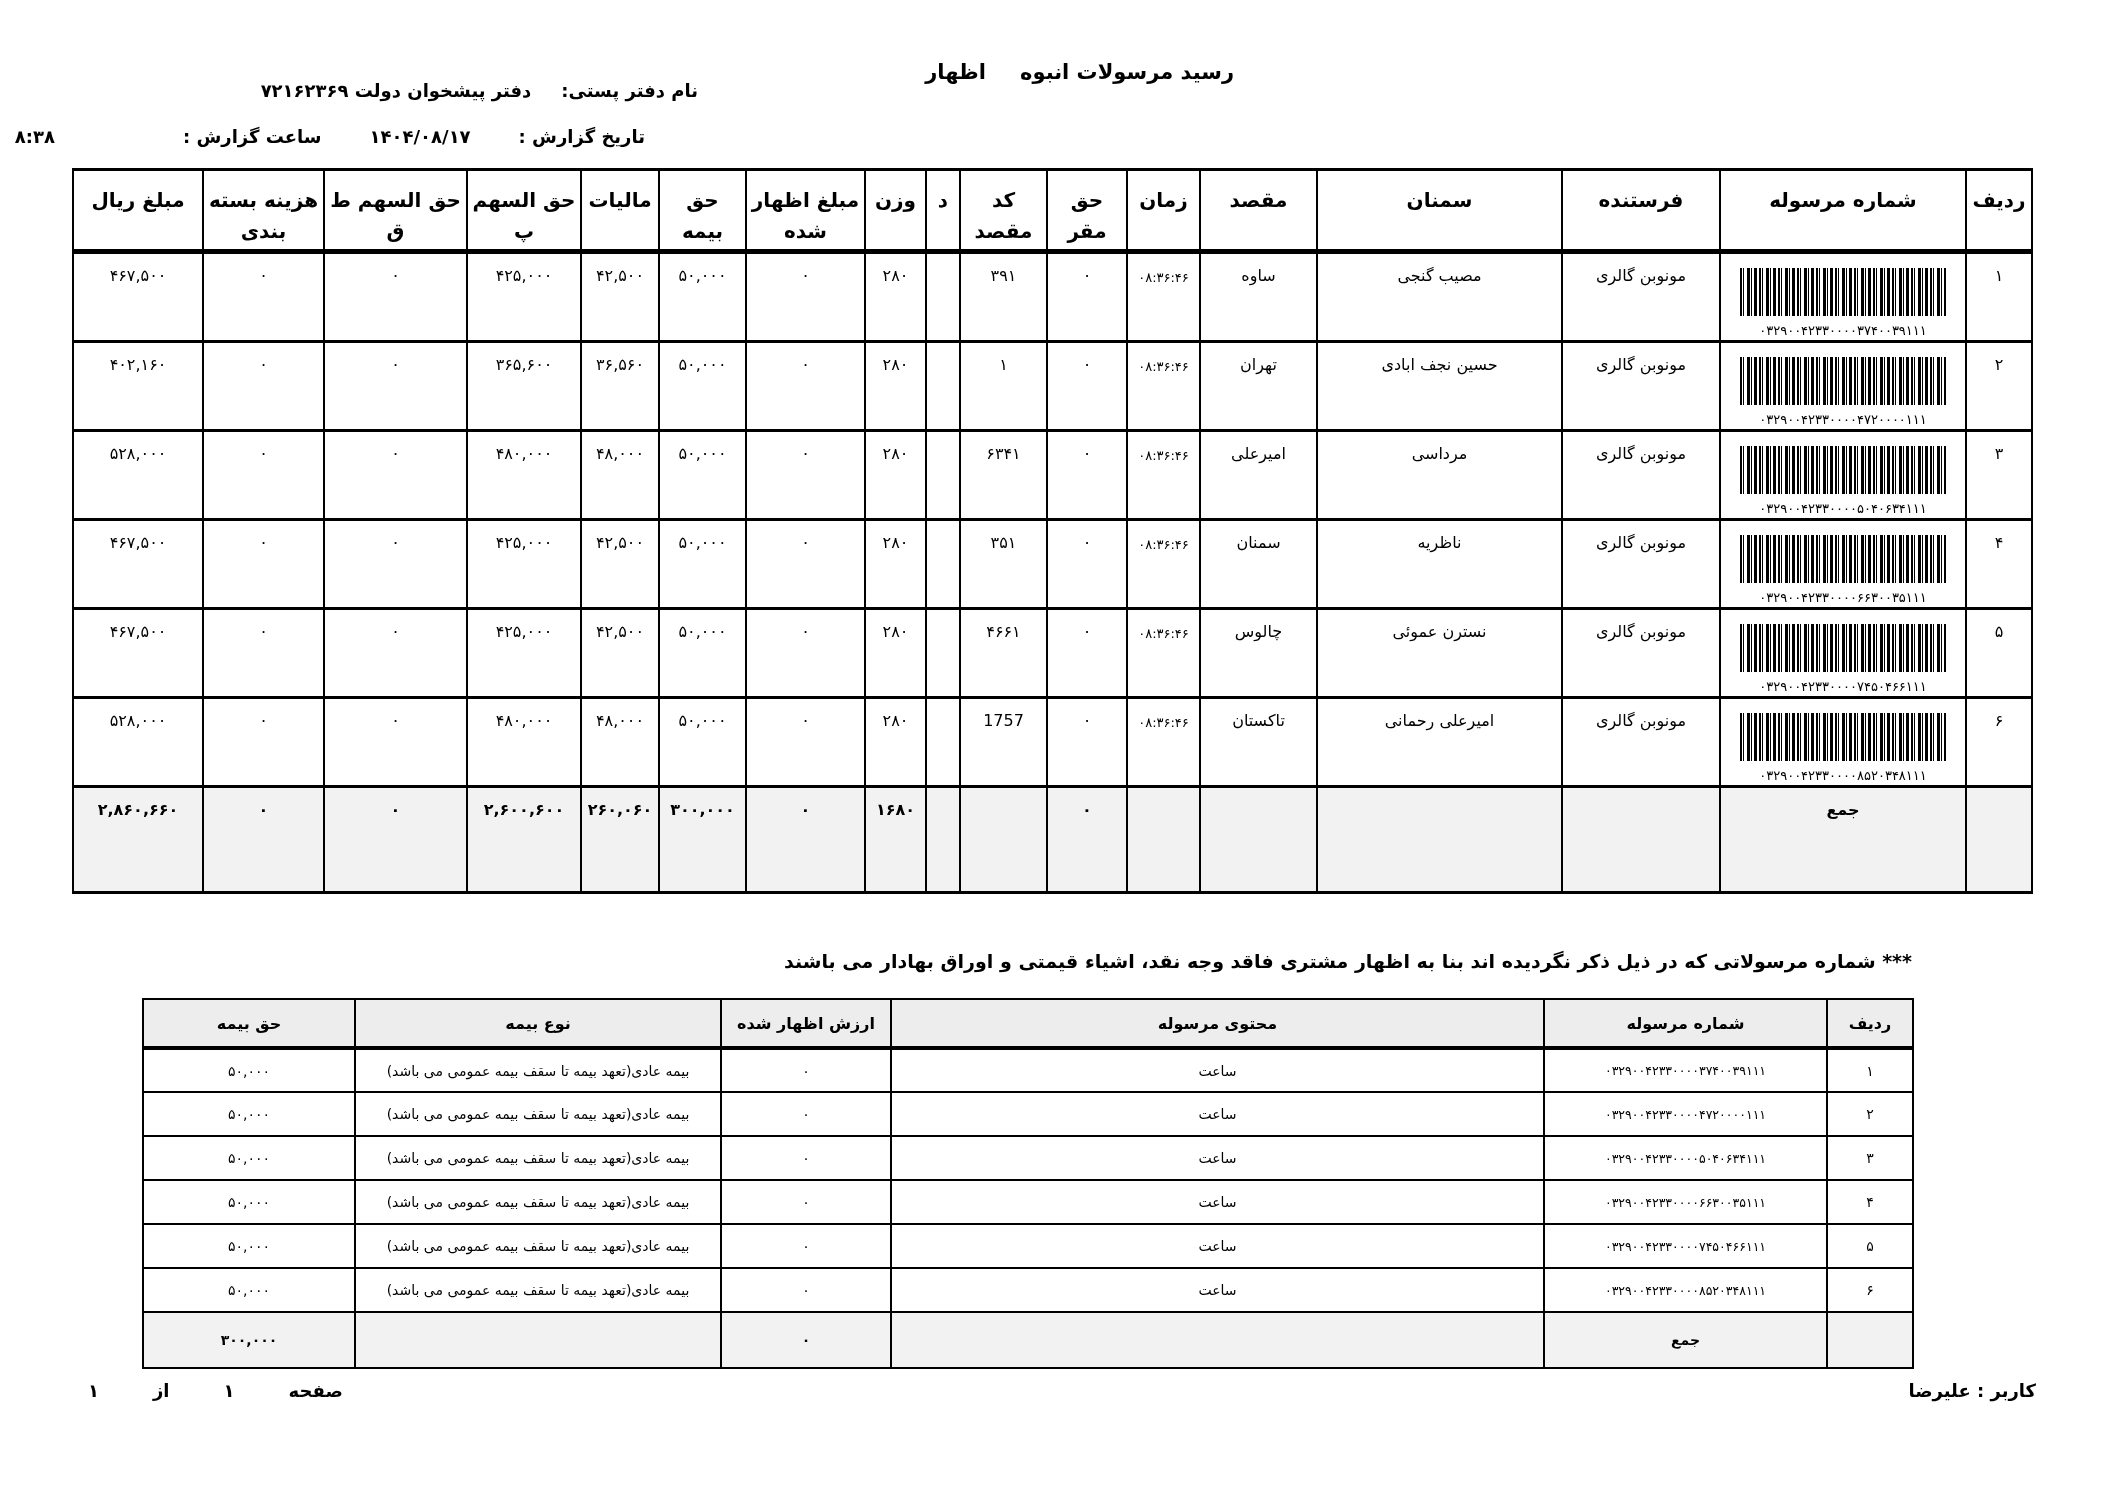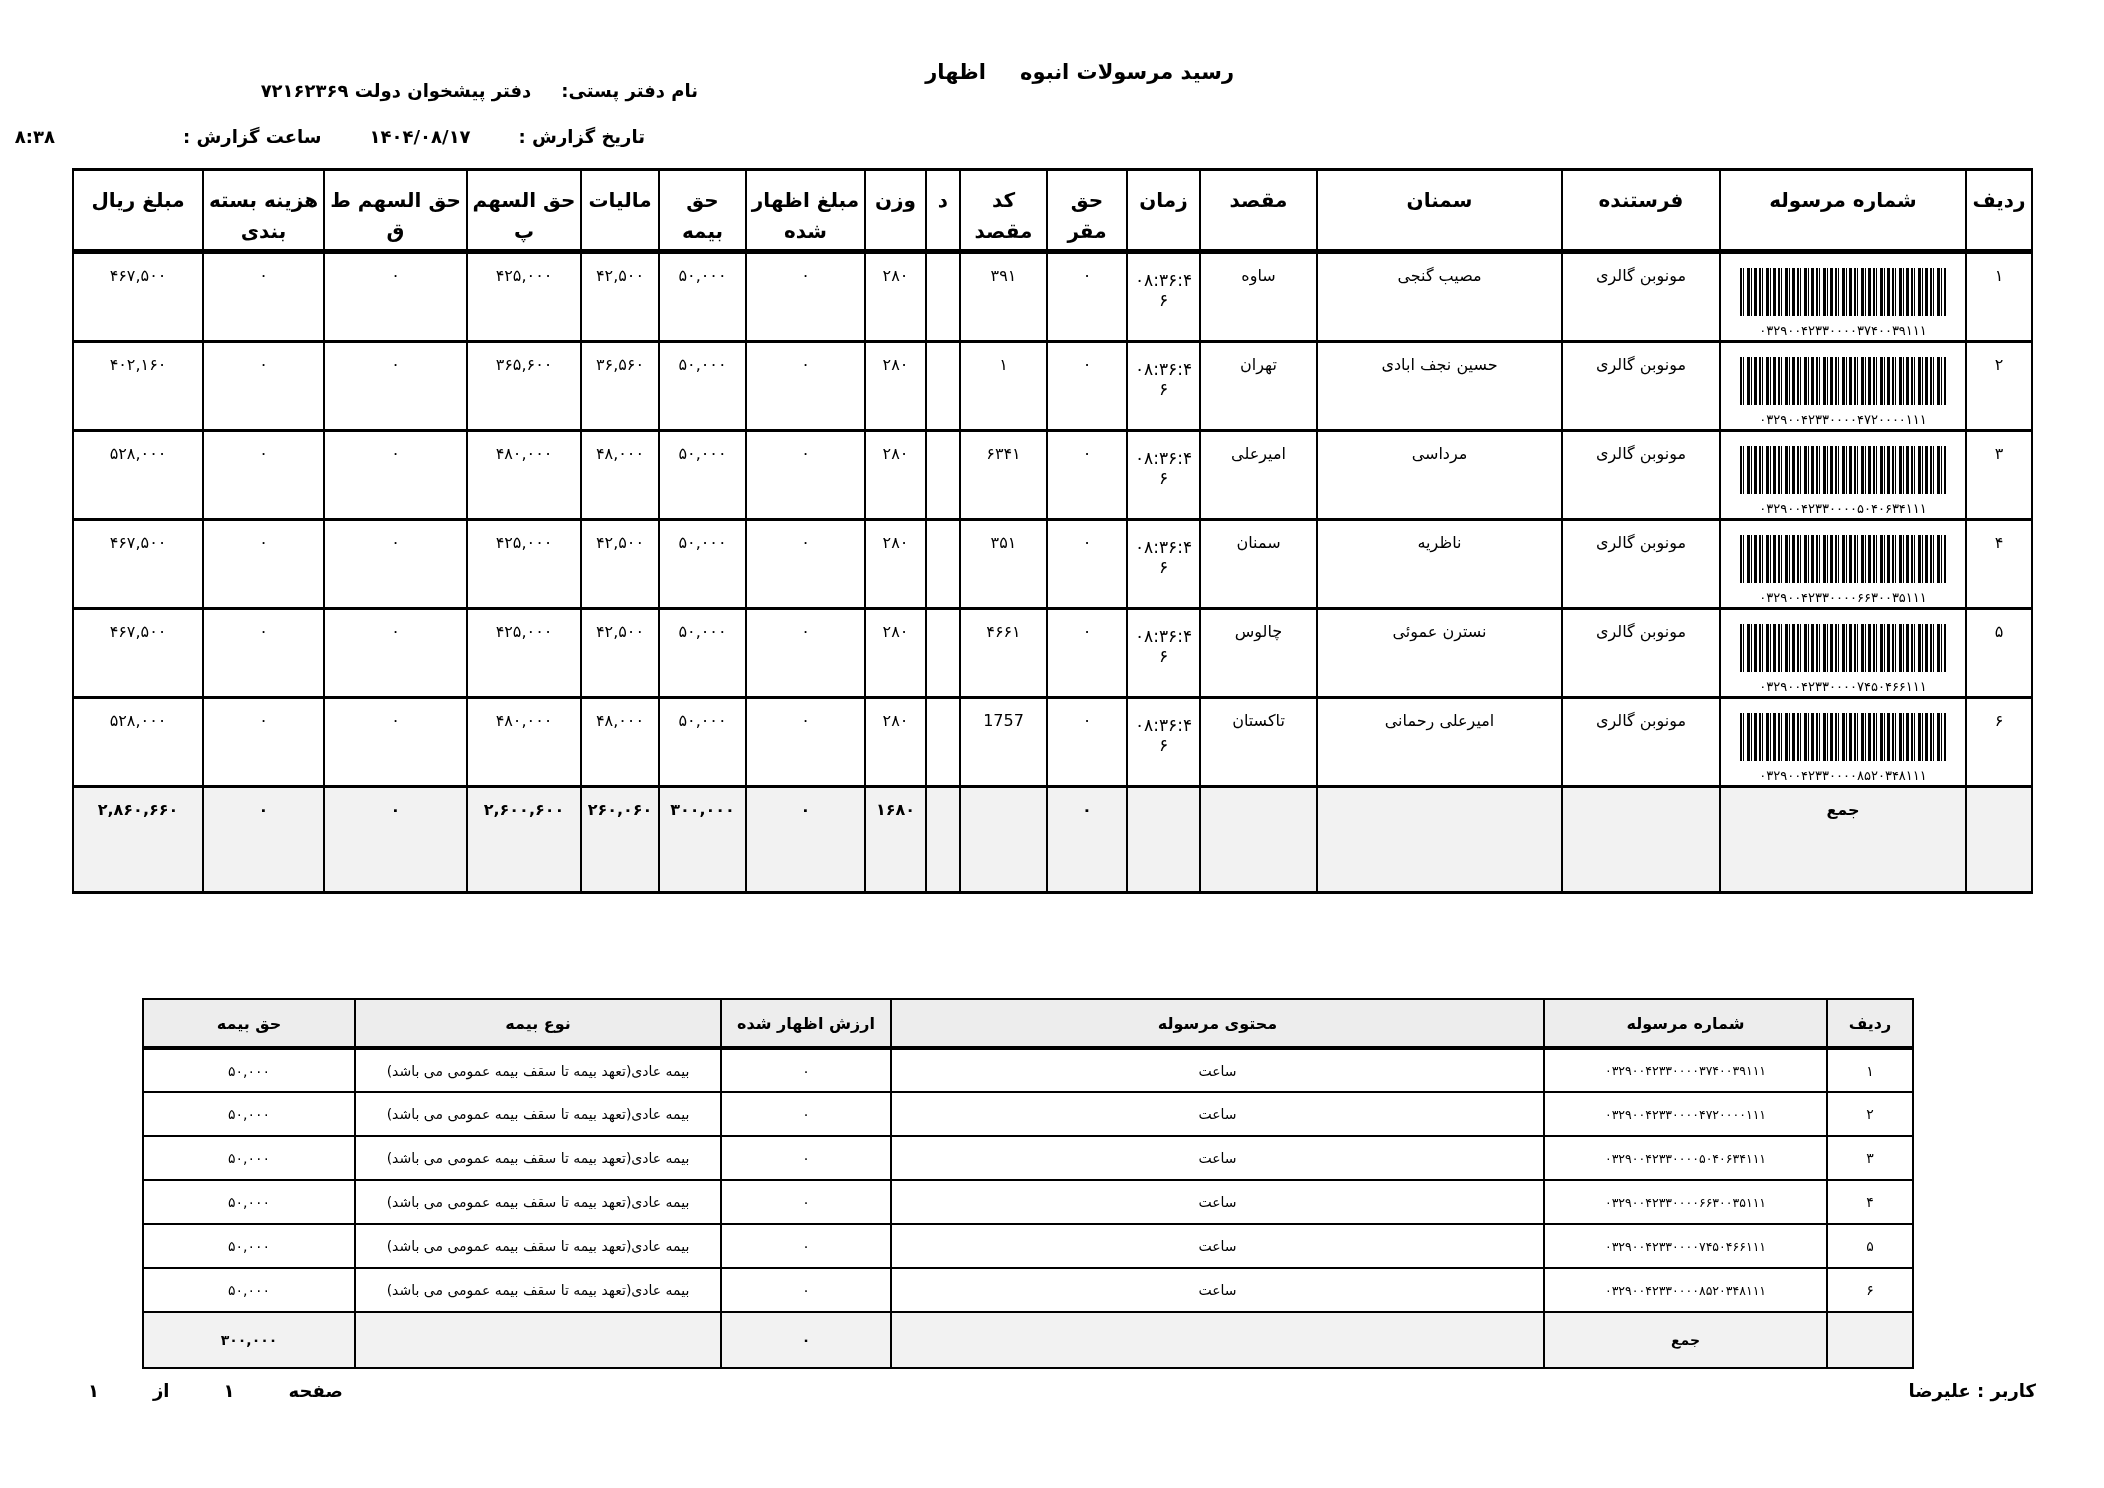--- a/index.html
+++ b/index.html
@@ -17,21 +17,21 @@
   
   .mt-wrap{top:168px;left:72px;}
   table{border-collapse:collapse;table-layout:fixed;background:#fff;}
   .mt{width:1959px;}
   .mt th,.mt td{border:2px solid #000;border-top-width:3px;border-bottom-width:3px;
       text-align:center;vertical-align:top;padding:12px 3px 2px 3px;font-size:16px;word-wrap:break-word;}
   .mt thead th{font-weight:bold;font-size:20px;padding-top:14px;border-bottom-width:5px;line-height:1.55;}
   .mt thead tr{height:82px;}
   .mt tbody tr{height:85px;}
   .mt tr.sum-row{height:106px;background:#f2f2f2;font-weight:bold;}
-  .mt td.small{font-size:17px;padding-top:16px;}
+  .mt td.small{font-size:13px;padding-top:16px;}
   .bcw{display:flex;flex-direction:column;align-items:center;gap:7px;padding-top:2px;}
   .bc-bars{width:206px;height:48px;background:repeating-linear-gradient(90deg,
       #000 0px,#000 2px,#fff 2px,#fff 3px,
       #000 3px,#000 4px,#fff 4px,#fff 7px,
       #000 7px,#000 10px,#fff 10px,#fff 11px,
       #000 11px,#000 12px,#fff 12px,#fff 14px,
       #000 14px,#000 17px,#fff 17px,#fff 19px);}
   .bc-num{font-size:13px;direction:ltr;unicode-bidi:embed;letter-spacing:0.5px;white-space:nowrap;}
 
   
@@ -272,20 +272,21 @@
           <td class="num">۲۶۰,۰۶۰</td>
           <td class="num">۲,۶۰۰,۶۰۰</td>
           <td class="num">۰</td>
           <td class="num">۰</td>
           <td class="num">۲,۸۶۰,۶۶۰</td>
         </tr>
       </tbody>
     </table>
   </div>
 
+  <div class="abs note-line">*** شماره مرسولاتی که در ذیل ذکر نگردیده اند بنا به اظهار مشتری فاقد وجه نقد، اشیاء قیمتی و اوراق بهادار می باشند</div>
 
   <div class="abs t2-wrap">
     <table class="t2">
       <colgroup>
         <col style="width:86px">
           <col style="width:283px">
           <col style="width:653px">
         <col style="width:170px">
           <col style="width:366px">
           <col style="width:212px">

